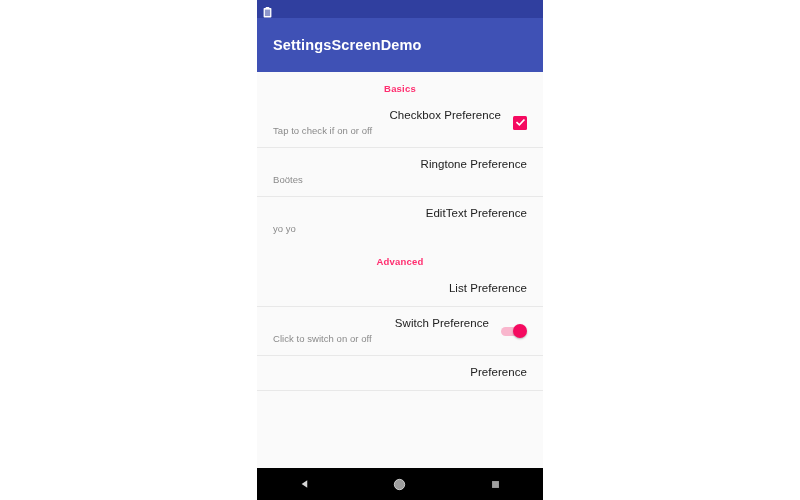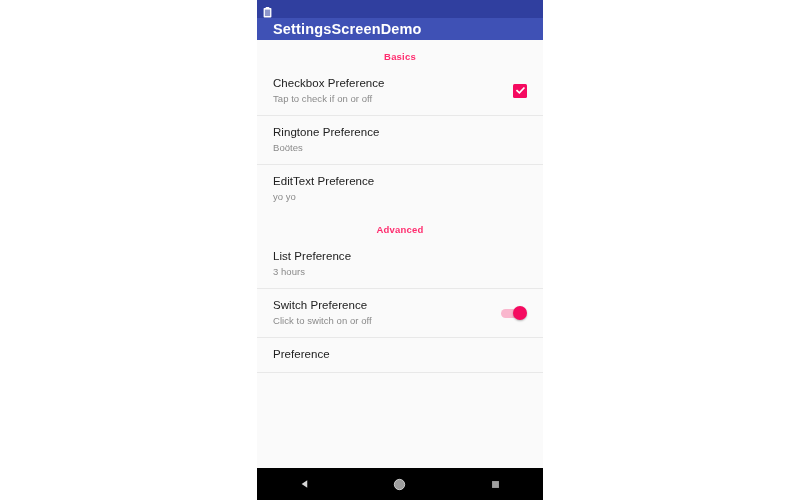--- a/index.html
+++ b/index.html
@@ -71,21 +71,21 @@
     height: 11px;
   }
   .battery-icon {
     display: block;
     width: 6px;
     height: 11px;
   }
 
   
   #app-bar {
-    height: 22px;
+    height: 54px;
     background: #3f51b5;
     display: flex;
     align-items: center;
     padding: 0 16px;
     flex: none;
   }
   #app-bar-title {
     color: #ffffff;
     font-size: 14.5px;
     font-weight: bold;
@@ -117,20 +117,21 @@
   }
   .pref-text {
     flex: 1 1 auto;
     min-width: 0;
   }
   .pref-title {
     color: #212121;
     font-size: 11.5px;
     line-height: 15px;
     letter-spacing: 0.05px;
+    text-align: right;
   }
   .pref-summary {
     color: #8a8a8a;
     font-size: 9.5px;
     line-height: 13px;
     margin-top: 1px;
     letter-spacing: 0.05px;
   }
   .pref-widget {
     flex: none;
@@ -278,21 +279,20 @@
           <div class="pref-title">EditText Preference</div>
           <div class="pref-summary">yo yo</div>
         </div>
       </div>
 
       <div class="category-header">Advanced</div>
 
       <div class="pref-row">
         <div class="pref-text">
           <div class="pref-title">List Preference</div>
-          <div class="pref-summary">3 hours</div>
         </div>
       </div>
 
       <div class="divider"></div>
 
       <div class="pref-row">
         <div class="pref-text">
           <div class="pref-title">Switch Preference</div>
           <div class="pref-summary">Click to switch on or off</div>
         </div>

